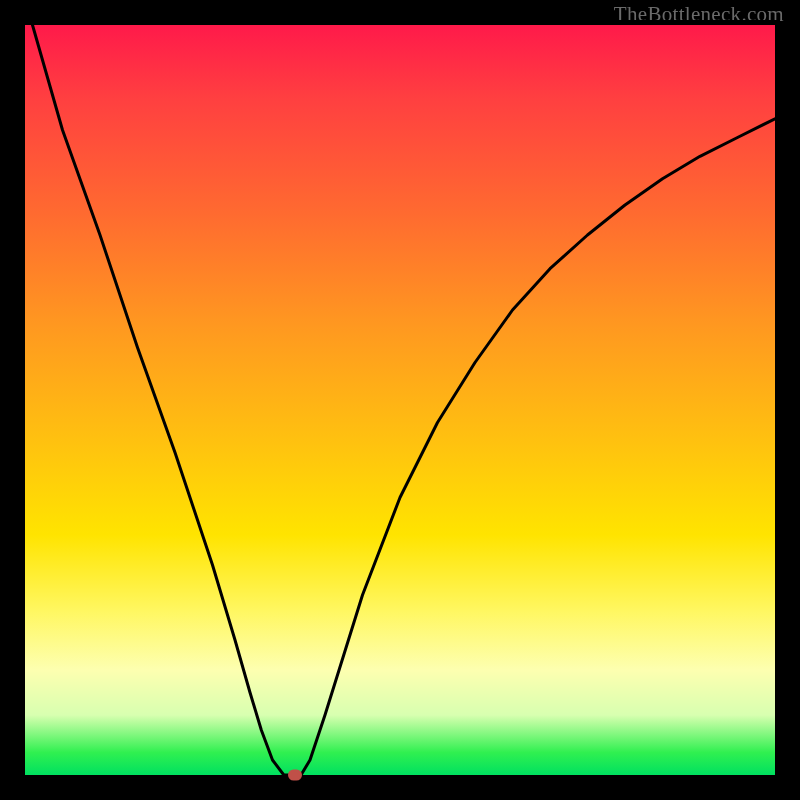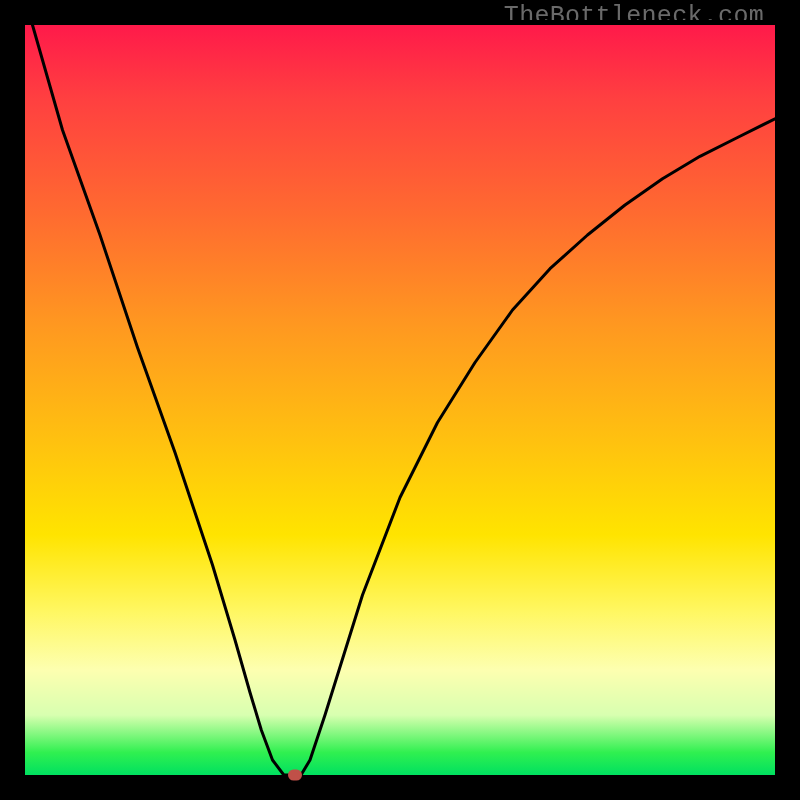--- a/index.html
+++ b/index.html
@@ -51,23 +51,23 @@
     position: absolute;
     width: 14px;
     height: 11px;
     border-radius: 6px;
     background: #c05048;
     transform: translate(-50%, -50%);
   }
   .watermark {
     position: absolute;
     top: 2px;
-    right: 36px;
-    font-family: Liberation Mono, monospace;
-    font-size: 25px;
+    right: 16px;
+    font-family: Liberation Serif, serif;
+    font-size: 21px;
     color: #6a6a6a;
     letter-spacing: 0.3px;
   }
 </style>
 </head>
 <body>
 
 <div class="watermark">TheBottleneck.com</div>
 
 <div class="frame">

